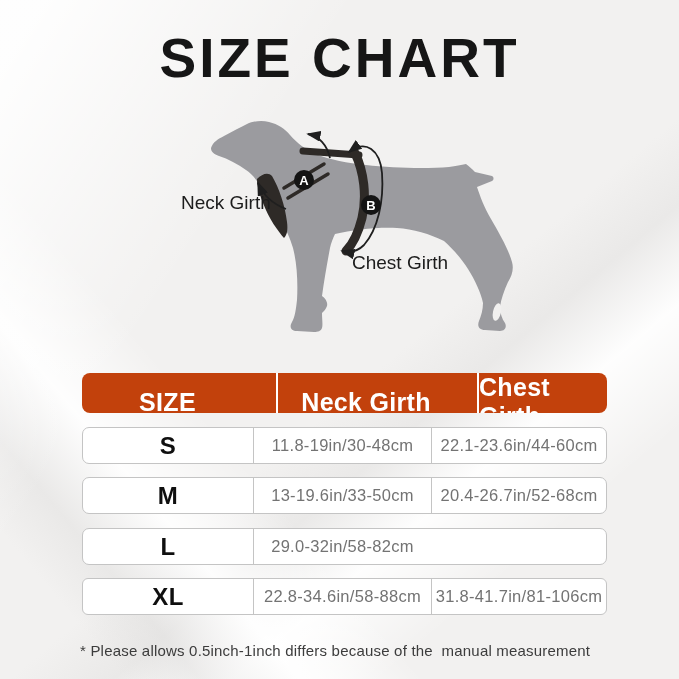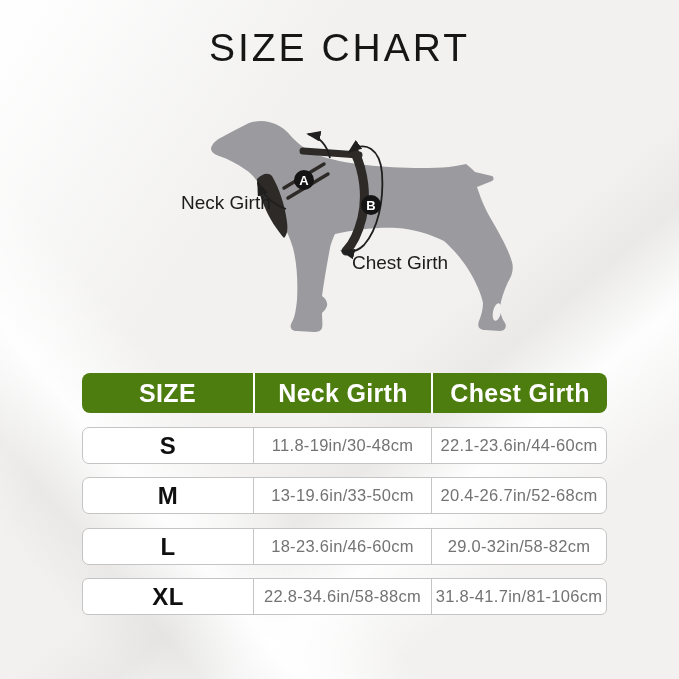--- a/index.html
+++ b/index.html
@@ -10,38 +10,38 @@
   }
   .bg-streaks{
     position:absolute;inset:0;pointer-events:none;
     background:
       linear-gradient(123deg, rgba(255,255,255,0.92) 4%, rgba(244,243,242,0) 32%),
       linear-gradient(50deg,  rgba(255,255,255,0) 10%, rgba(223,222,221,0.45) 16%, rgba(255,255,255,0.9) 24%, rgba(240,239,238,0) 34%),
       linear-gradient(140deg, rgba(255,255,255,0) 55%, rgba(226,225,224,0.5) 62%, rgba(255,255,255,0.9) 70%, rgba(238,237,236,0) 80%);
   }
   .title{
     position:absolute;left:0;right:0;top:26px;margin:0;
-    text-align:center;font-size:39px;font-weight:normal;
+    text-align:center;font-size:55px;font-weight:bold;
     letter-spacing:3px;color:#161616;
   }
   .figure-svg{position:absolute;left:0;top:0;width:679px;height:679px;}
   .fig-label{
     position:absolute;font-size:19px;color:#1c1c1c;white-space:nowrap;
   }
   .fig-label.neck{left:181px;top:192px;}
   .fig-label.chest{left:352px;top:252px;}
   .badge-text{
     font-size:13px;font-weight:bold;fill:#ffffff;
     font-family:"Liberation Sans","DejaVu Sans",sans-serif;
   }
   .size-table{position:absolute;left:82px;top:373px;width:525px;}
   .thead{
     position:absolute;left:0;top:0;width:525px;height:40px;
     display:grid;grid-template-columns:171px 178px 1fr;
-    background:#4d7c0f;border-radius:8px;overflow:hidden;
+    background:#c2410c;border-radius:8px;overflow:hidden;gap:23px;
   }
   .th{
     display:flex;align-items:center;justify-content:center;
     color:#ffffff;font-weight:bold;font-size:25px;letter-spacing:0.3px;
   }
   .th + .th{border-left:2px solid #ffffff;}
   .trow{
     position:absolute;left:0;width:525px;height:37px;box-sizing:border-box;
     display:grid;grid-template-columns:170px 178px 1fr;
     background:#ffffff;border:1.5px solid #c4c4c4;border-radius:7px;overflow:hidden;
@@ -166,23 +166,23 @@
       <div class="td">11.8-19in/30-48cm</div>
       <div class="td">22.1-23.6in/44-60cm</div>
     </div>
     <div class="trow r1">
       <div class="td size">M</div>
       <div class="td">13-19.6in/33-50cm</div>
       <div class="td">20.4-26.7in/52-68cm</div>
     </div>
     <div class="trow r2">
       <div class="td size">L</div>
-      <div class="td">18-23.6in/46-60cm</div>
       <div class="td">29.0-32in/58-82cm</div>
     </div>
     <div class="trow r3">
       <div class="td size">XL</div>
       <div class="td">22.8-34.6in/58-88cm</div>
       <div class="td">31.8-41.7in/81-106cm</div>
     </div>
   </div>
 
+  <div class="footnote">* Please allows 0.5inch-1inch differs because of the  manual measurement</div>
 </div>
 
 </body></html>

